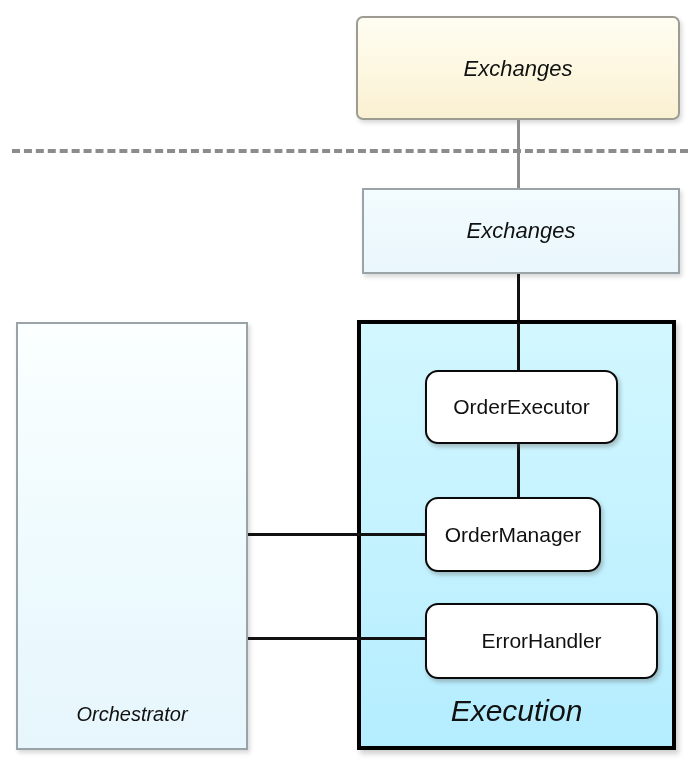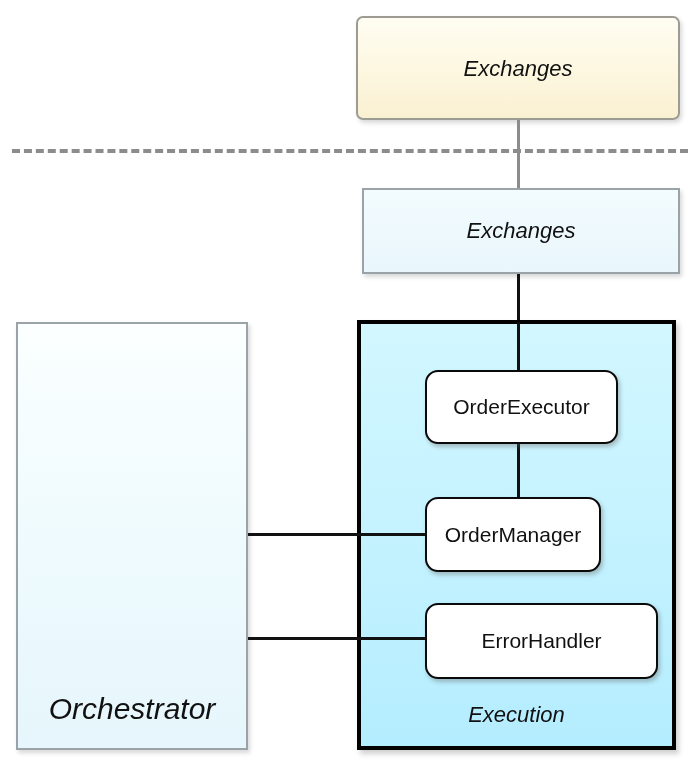--- a/index.html
+++ b/index.html
@@ -77,40 +77,40 @@
     top: 322px;
     width: 232px;
     height: 428px;
     box-sizing: border-box;
     border: 2px solid #9aa3a8;
     background: linear-gradient(180deg, #fbffff 0%, #f0fbfe 45%, #e6f6fc 100%);
     box-shadow: 2px 3px 4px rgba(120,120,120,0.28);
   }
   #orchestrator-node .node-label {
     bottom: 22px;
-    font-size: 30px;
+    font-size: 20px;
     font-style: italic;
     font-weight: 400;
   }
 
   
   #execution-node {
     position: absolute;
     left: 357px;
     top: 320px;
     width: 319px;
     height: 430px;
     box-sizing: border-box;
     border: 4px solid #000000;
     background: linear-gradient(180deg, #d2f7ff 0%, #c3f2ff 55%, #b4edff 100%);
     box-shadow: 3px 4px 5px rgba(120,120,120,0.35);
   }
   #execution-node > .node-label {
     bottom: 18px;
-    font-size: 22px;
+    font-size: 30px;
     font-style: italic;
     font-weight: 400;
   }
 
   
   .inner-box {
     position: absolute;
     box-sizing: border-box;
     border: 2.5px solid #0a0a0a;
     border-radius: 13px;

